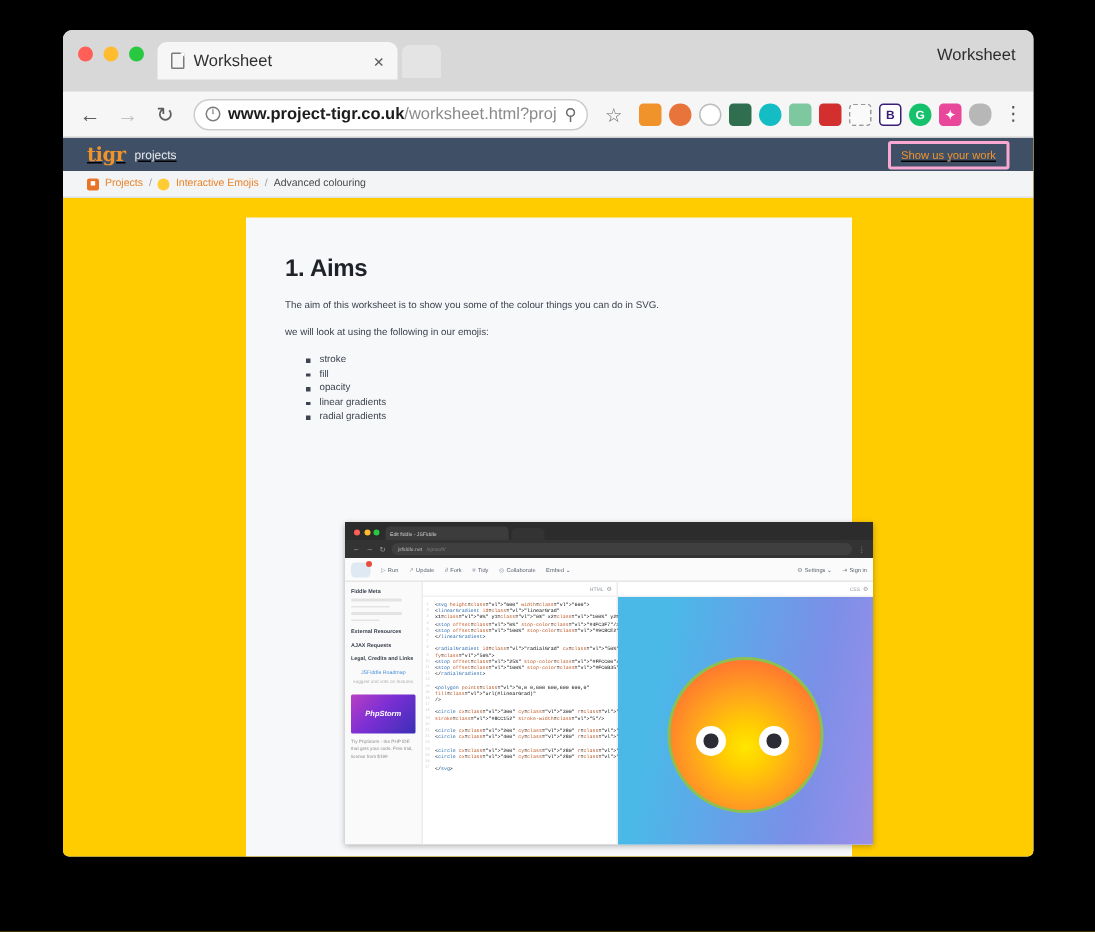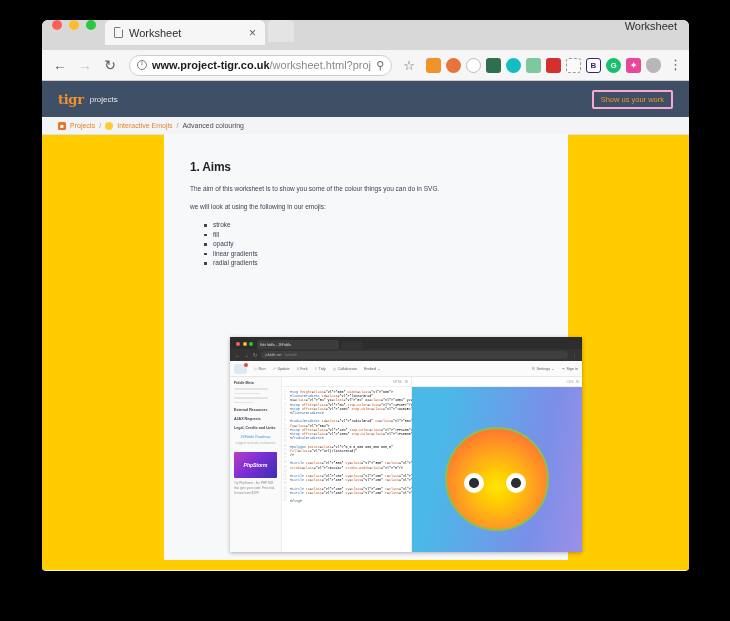--- a/index.html
+++ b/index.html
@@ -17,24 +17,24 @@
     width: 647px; height: 551px;
     background: #f1f1f1;
     border-radius: 6px 6px 4px 4px;
     overflow: hidden;
     box-shadow: 0 2px 10px rgba(0,0,0,0.55);
   }
 
   
   .tabstrip {
     position: relative;
-    height: 30px;
+    height: 41px;
     background: #d8d8d8;
     display: flex;
-    align-items: flex-start;
+    align-items: center;
   }
   .lights { display: flex; gap: 7px; padding: 0 9px 9px 10px; }
   .light { width: 10px; height: 10px; border-radius: 50%; }
   .light.r { background: #ff5f57; }
   .light.y { background: #febc2e; }
   .light.g { background: #28c840; }
 
   .tab {
     position: relative;
     height: 25px;
@@ -127,25 +127,26 @@
   .ext { width: 15px; height: 15px; border-radius: 3px; flex: 0 0 auto;
          display:flex; align-items:center; justify-content:center;
          font-size: 8px; color: #fff; font-weight: bold; }
   .ext-row { display: flex; align-items: center; gap: 5px; padding-left: 5px; }
   .menu-dots { color: #545454; font-size: 13px; padding-left: 5px; letter-spacing:0; line-height: 0.6;}
 
   
   .page { position: relative; height: 489px; background: #ffcc00; overflow: hidden; }
 
   .site-header {
-    height: 36px;
+    height: 22px;
     background: #3e4f66;
     display: flex;
     align-items: center;
     padding: 0 16px;
+    text-decoration: underline;
   }
   .logo { font-size: 13px; font-weight: bold; color: #f0932b; font-family: "DejaVu Serif", serif; letter-spacing: -0.3px;}
   .logo-sub { font-size: 8px; color: #e8e8e8; margin-left: 6px; }
   .cta {
     margin-left: auto;
     font-size: 7.5px; color: #f0932b;
     border: 2px solid #f9a8d4;
     border-radius: 2px;
     padding: 3px 7px;
     background: transparent;
@@ -171,21 +172,21 @@
   
   .sheet {
     position: absolute;
     left: 122px; top: 53px;
     width: 404px;
     height: 426px;
     background: #f7f8fa;
     padding: 26px 26px 0 26px;
   }
   h1.aims {
-    font-size: 12px; color: #1f2229; font-weight: bold;
+    font-size: 16px; color: #1f2229; font-weight: bold;
     letter-spacing: -0.2px;
     margin-bottom: 11px;
   }
   p.lead { font-size: 6.5px; color: #3d4350; margin-bottom: 11px; }
   ul.aims-list { list-style: none; margin: 0 0 0 14px; }
   ul.aims-list li {
     font-size: 6.5px; color: #3d4350;
     position: relative; padding-left: 9px; margin-bottom: 2.5px;
   }
   ul.aims-list li:before {

